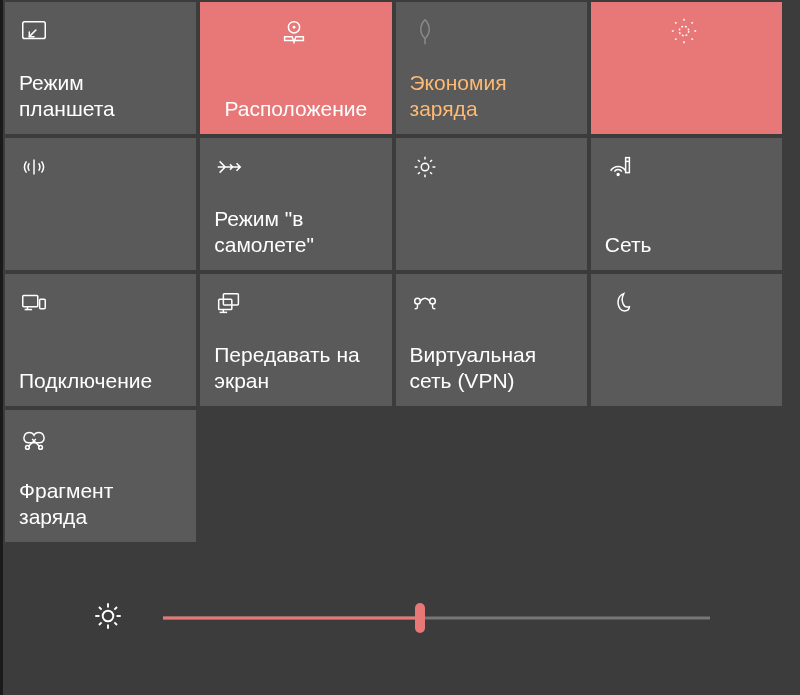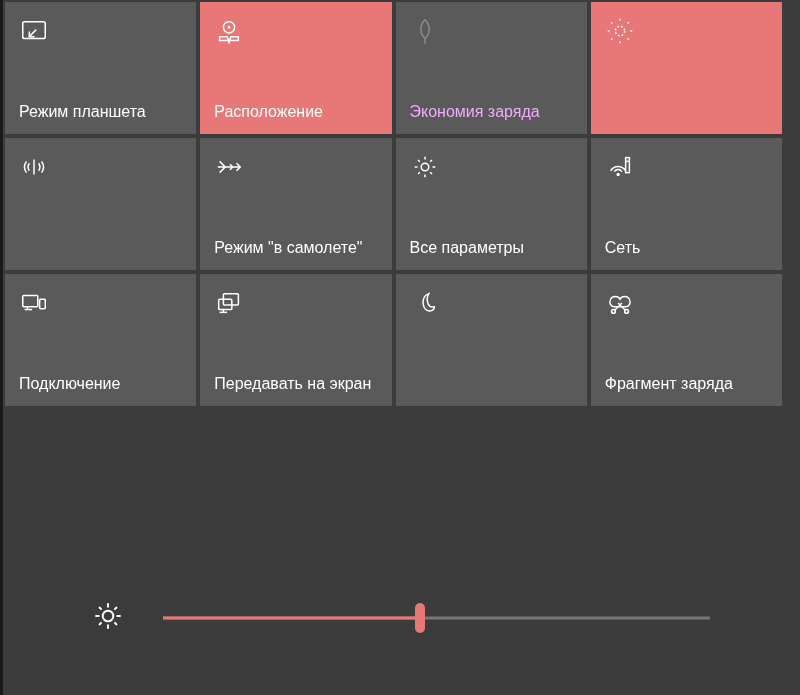--- a/index.html
+++ b/index.html
@@ -29,34 +29,35 @@
       background: #5a5a5a;
       display: flex;
       flex-direction: column;
       padding: 10px 14px 12px 14px;
       cursor: pointer;
       position: relative;
       justify-content: space-between;
     }
     .tile.active {
       background: #e87777;
-    }
-    .tile.dim .tile-label { color: #f0abfc; }
+      align-items: center;
+    }
+    .tile.dim .tile-label { color: #fdba74; }
     .tile-icon {
       width: 34px;
       height: 34px;
       display: flex;
       align-items: center;
       justify-content: flex-start;
       margin-top: 2px;
     }
     .tile-icon svg { stroke: #fff; fill: none; }
     .tile.dim .tile-icon svg { stroke: #8a8a8a; }
     .tile-label {
-      font-size: 16px;
+      font-size: 21px;
       line-height: 1.25;
       color: #fff;
       overflow: hidden;
       word-wrap: break-word;
     }
     .slider-row {
       position: absolute;
       bottom: 58px;
       left: 0;
       right: 0;
@@ -177,21 +178,20 @@
       <span class="tile-label">Режим "в самолете"</span>
     </div>
 
     <div class="tile">
       <span class="tile-icon">
         <svg width="30" height="30" viewBox="0 0 32 32" stroke-width="1.6">
           <circle cx="16" cy="16" r="4"></circle>
           <path d="M16 5 L16 8 M16 24 L16 27 M5 16 L8 16 M24 16 L27 16 M8.5 8.5 L10.5 10.5 M21.5 21.5 L23.5 23.5 M8.5 23.5 L10.5 21.5 M21.5 10.5 L23.5 8.5"></path>
         </svg>
       </span>
-      <span class="tile-label">Все параметры</span>
     </div>
 
     <div class="tile">
       <span class="tile-icon">
         <svg width="30" height="30" viewBox="0 0 32 32" stroke-width="1.6">
           <path d="M6 20 C10 14 18 14 22 20"></path>
           <path d="M10 21 C12 18 16 18 18 21"></path>
           <circle cx="14" cy="24" r="1" fill="#fff"></circle>
           <rect x="22" y="6" width="4" height="16"></rect>
           <line x1="22" y1="10" x2="26" y2="10"></line>
@@ -217,20 +217,32 @@
         <svg width="30" height="30" viewBox="0 0 32 32" stroke-width="1.6">
           <rect x="10" y="6" width="16" height="12" rx="1"></rect>
           <rect x="5" y="12" width="14" height="11" rx="1"></rect>
           <line x1="10" y1="23" x2="10" y2="26"></line>
           <line x1="6" y1="26" x2="14" y2="26"></line>
         </svg>
       </span>
       <span class="tile-label">Передавать на экран</span>
     </div>
 
+    <div class="tile">
+      <span class="tile-icon">
+        <svg width="30" height="30" viewBox="0 0 32 32" stroke-width="1.6">
+          <circle cx="8" cy="14" r="3"></circle>
+          <circle cx="24" cy="14" r="3"></circle>
+          <path d="M11 14 C14 10 18 10 21 14"></path>
+          <path d="M8 17 C8 22 8 22 5 22"></path>
+          <path d="M24 17 C24 22 24 22 27 22"></path>
+        </svg>
+      </span>
+      <span class="tile-label">Виртуальная сеть (VPN)</span>
+    </div>
 
     <div class="tile">
       <span class="tile-icon">
         <svg width="30" height="30" viewBox="0 0 32 32" stroke-width="1.6">
           <path d="M20 6 C14 8 12 16 16 22 C19 26 26 25 26 20 C20 22 16 14 20 6 Z"></path>
         </svg>
       </span>
     </div>
 
     <div class="tile">

